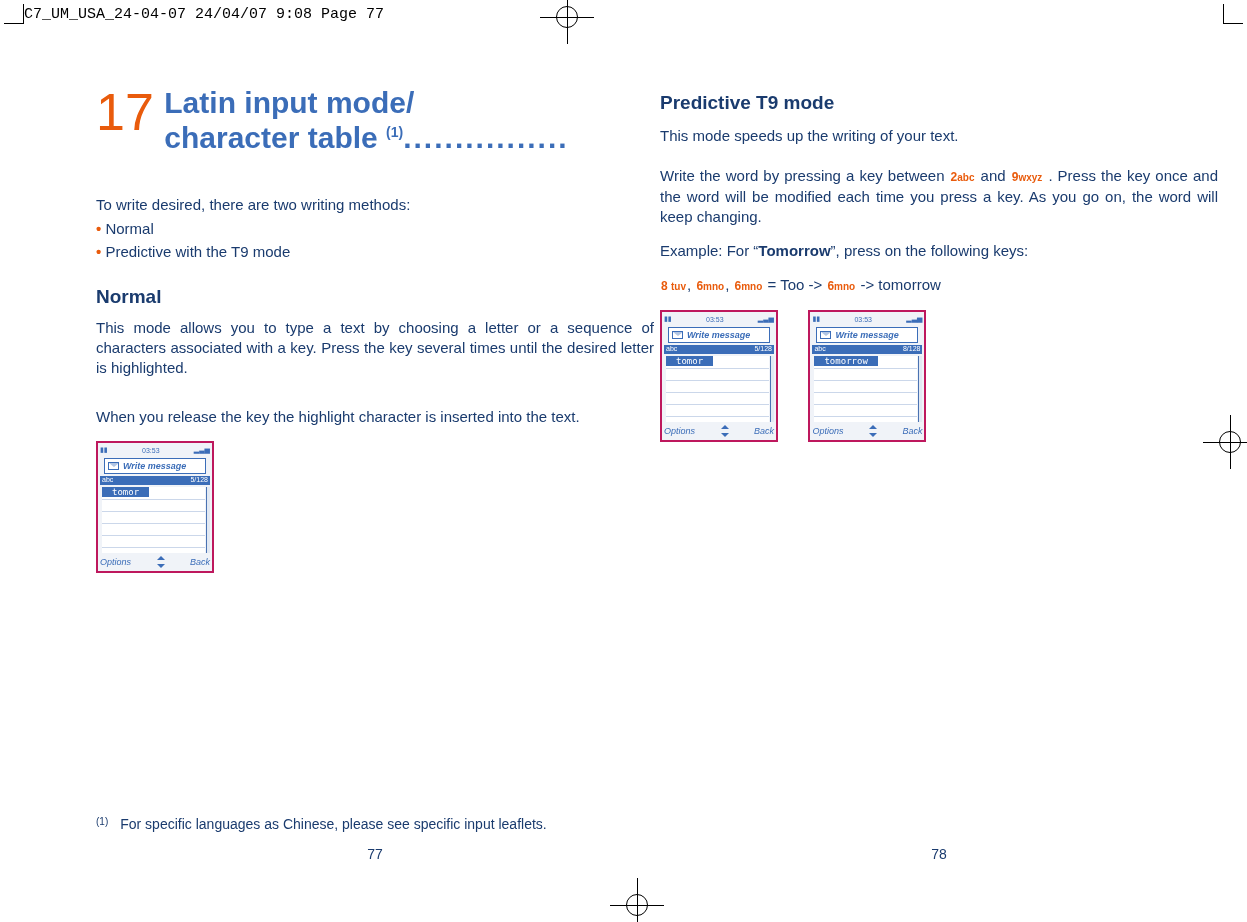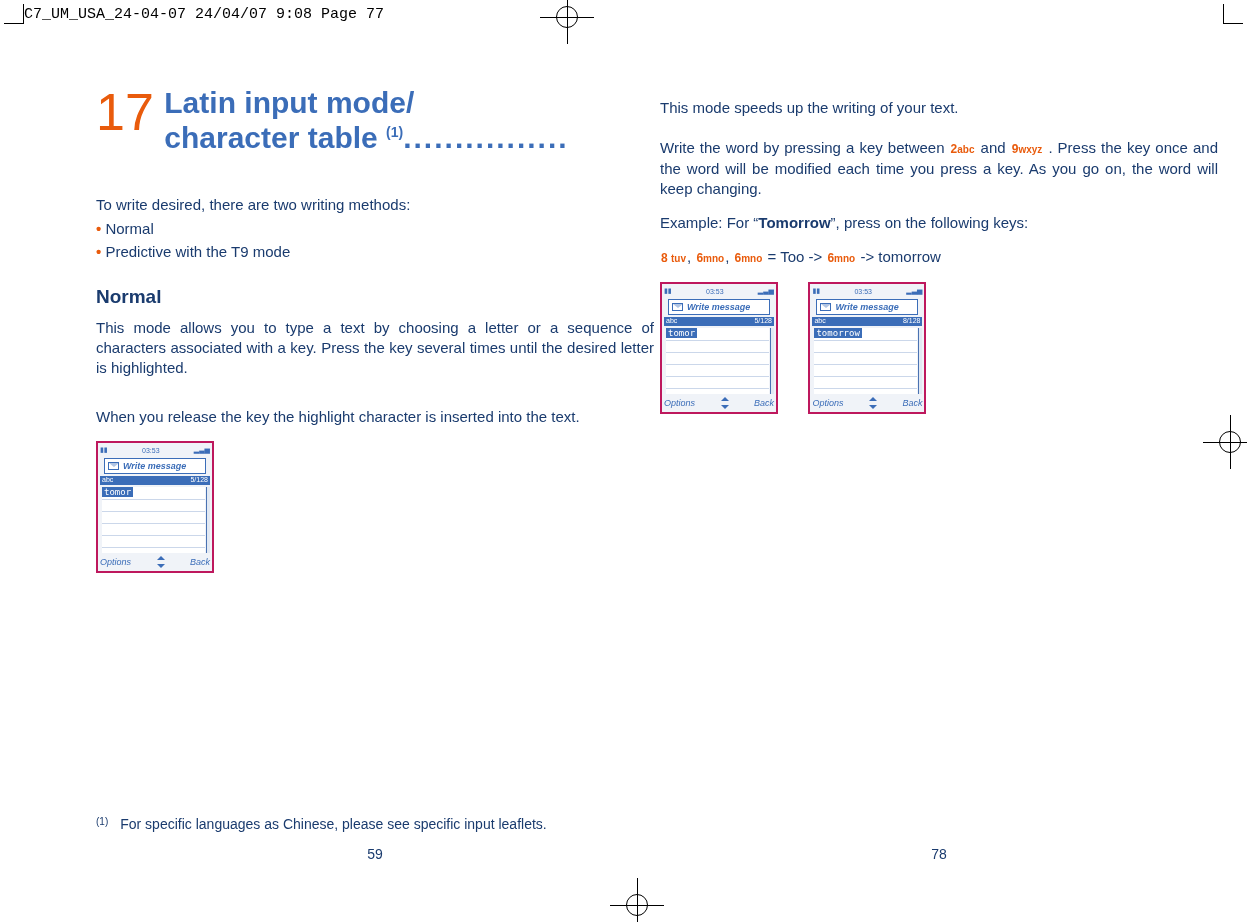--- a/index.html
+++ b/index.html
@@ -125,21 +125,21 @@
     position:absolute; top:33px; left:2px; right:2px; height:9px;
     background:#3b6db8; color:#fff; font-size:7px;
     display:flex; justify-content:space-between; padding:0 2px;
   }
   .ph-textarea {
     position:absolute; top:44px; left:4px; right:7px; bottom:18px;
     background:#fff;
   }
   .ph-typed {
     position:absolute; top:0; left:0; background:#3b6db8; color:#fff;
-    font-size:9px; padding:0 2px; font-family:monospace;
+    font-size:9px; padding:0 10px; font-family:monospace;
   }
   .ph-line { position:absolute; left:0; right:0; height:1px; background:#cbd7ea; }
   .ph-scroll {
     position:absolute; top:44px; right:2px; bottom:18px; width:4px;
     background:#e2e9f3; border-left:1px solid #4a72b2;
   }
   .ph-softkeys {
     position:absolute; bottom:2px; left:2px; right:2px; height:14px;
     display:flex; justify-content:space-between; align-items:center;
     font-size:9px; font-style:italic; font-weight:400; color:#3b6db8;
@@ -232,24 +232,25 @@
       <span>Options</span>
       <span class="ph-nav"></span>
       <span>Back</span>
     </div>
   </div>
 
   <div class="footnote">
     <sup>(1)</sup>
     <span>For specific languages as Chinese, please see specific input leaflets.</span>
   </div>
-  <div class="page-num">59</div>
+  <div class="page-num">77</div>
 </div>
 
 <div class="page page-right">
+  <h3 class="section" style="margin-top:6px">Predictive T9 mode</h3>
   <p class="body-text" style="margin-top:12px">This mode speeds up the writing of your text.</p>
   <p class="body-text" style="margin-top:20px">
     <span>Write the word by pressing a key between </span>
     <span class="key-icon"><span>2</span><span class="key-sub">abc</span></span>
     <span> and </span>
     <span class="key-icon"><span>9</span><span class="key-sub">wxy​z</span></span>
     <span>. Press the key once and the word will be modified each time you press a key. As you go on, the word will keep changing.</span>
   </p>
   <p class="body-text" style="margin-top:14px">
     <span>Example: For “</span><strong class="kw">Tomorrow</strong><span>”, press on the following keys:</span>

